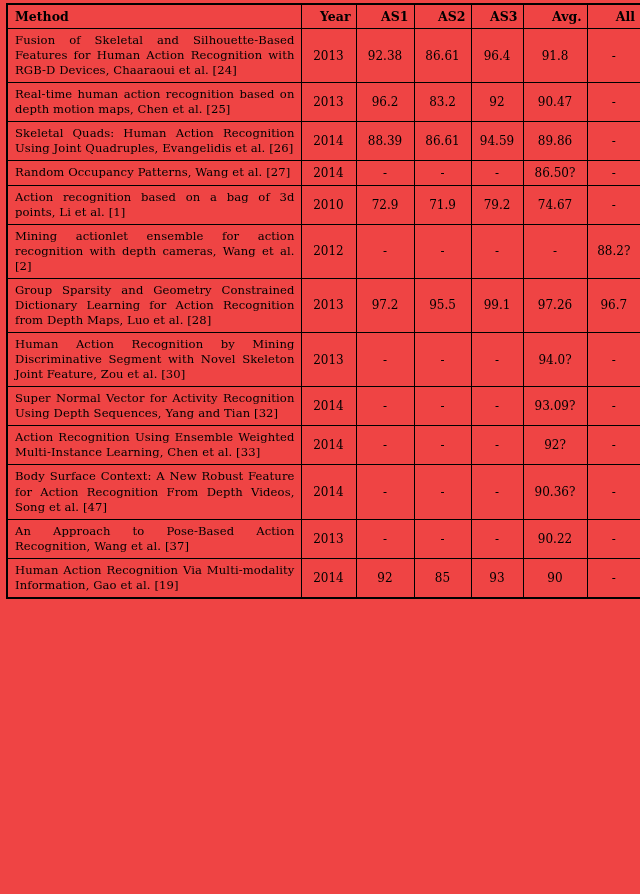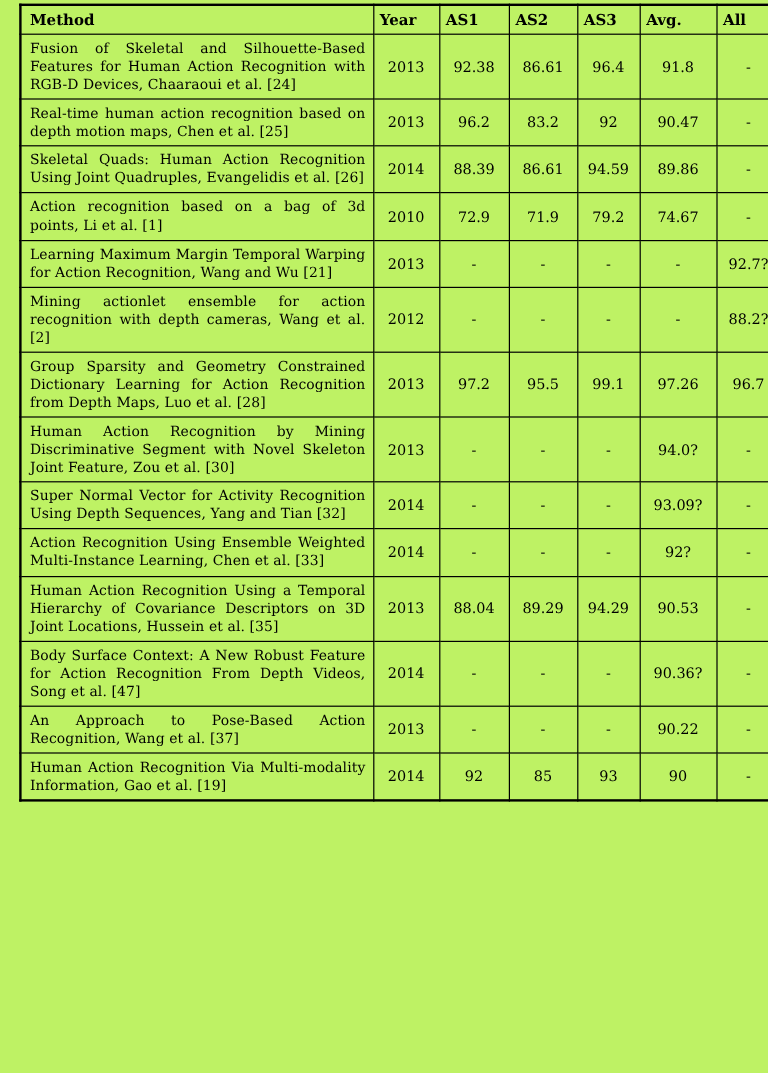--- a/index.html
+++ b/index.html
@@ -6,40 +6,40 @@
     margin: 0;
     padding: 0;
     background: #ffffff;
     color: #000000;
     font-family: "DejaVu Serif", "Liberation Serif", serif;
   }
   .page {
     width: 640px;
     height: 894px;
     box-sizing: border-box;
-    padding: 3px 3px 0 16px;
-    background: #bef264;
+    padding: 3px 3px 0 6px;
+    background: #ef4444;
   }
   table.results {
     border-collapse: collapse;
     table-layout: fixed;
     width: 634px;
     border: 2px solid #000;
   }
   table.results th,
   table.results td {
     border: 1px solid #000;
     vertical-align: middle;
     box-sizing: border-box;
   }
   th {
     font-size: 12.5px;
     font-weight: bold;
     padding: 4px 5px;
-    text-align: left;
+    text-align: right;
   }
   th.method {
     text-align: left;
     padding-left: 7px;
   }
   td.method {
     font-size: 11.6px;
     line-height: 1.3;
     text-align: justify;
     padding: 4px 6px 4px 7px;
@@ -98,38 +98,38 @@
         <tr>
           <td class="method">Skeletal Quads: Human Action Recognition Using Joint Quadruples, Evangelidis et al. [26]</td>
           <td class="num">2014</td>
           <td class="num">88.39</td>
           <td class="num">86.61</td>
           <td class="num">94.59</td>
           <td class="num">89.86</td>
           <td class="num">-</td>
         </tr>
         <tr>
+          <td class="method">Random Occupancy Patterns, Wang et al. [27]</td>
+          <td class="num">2014</td>
+          <td class="num">-</td>
+          <td class="num">-</td>
+          <td class="num">-</td>
+          <td class="num">86.50?</td>
+          <td class="num">-</td>
+        </tr>
+        <tr>
           <td class="method">Action recognition based on a bag of 3d points, Li et al. [1]</td>
           <td class="num">2010</td>
           <td class="num">72.9</td>
           <td class="num">71.9</td>
           <td class="num">79.2</td>
           <td class="num">74.67</td>
           <td class="num">-</td>
         </tr>
         <tr>
-          <td class="method">Learning Maximum Margin Temporal Warping for Action Recognition, Wang and Wu [21]</td>
-          <td class="num">2013</td>
-          <td class="num">-</td>
-          <td class="num">-</td>
-          <td class="num">-</td>
-          <td class="num">-</td>
-          <td class="num">92.7?</td>
-        </tr>
-        <tr>
           <td class="method">Mining actionlet ensemble for action recognition with depth cameras, Wang et al. [2]</td>
           <td class="num">2012</td>
           <td class="num">-</td>
           <td class="num">-</td>
           <td class="num">-</td>
           <td class="num">-</td>
           <td class="num">88.2?</td>
         </tr>
         <tr>
           <td class="method">Group Sparsity and Geometry Constrained Dictionary Learning for Action Recognition from Depth Maps, Luo et al. [28]</td>
@@ -158,29 +158,20 @@
           <td class="num">93.09?</td>
           <td class="num">-</td>
         </tr>
         <tr>
           <td class="method">Action Recognition Using Ensemble Weighted Multi-Instance Learning, Chen et al. [33]</td>
           <td class="num">2014</td>
           <td class="num">-</td>
           <td class="num">-</td>
           <td class="num">-</td>
           <td class="num">92?</td>
-          <td class="num">-</td>
-        </tr>
-        <tr>
-          <td class="method">Human Action Recognition Using a Temporal Hierarchy of Covariance Descriptors on 3D Joint Locations, Hussein et al. [35]</td>
-          <td class="num">2013</td>
-          <td class="num">88.04</td>
-          <td class="num">89.29</td>
-          <td class="num">94.29</td>
-          <td class="num">90.53</td>
           <td class="num">-</td>
         </tr>
         <tr>
           <td class="method">Body Surface Context: A New Robust Feature for Action Recognition From Depth Videos, Song et al. [47]</td>
           <td class="num">2014</td>
           <td class="num">-</td>
           <td class="num">-</td>
           <td class="num">-</td>
           <td class="num">90.36?</td>
           <td class="num">-</td>

